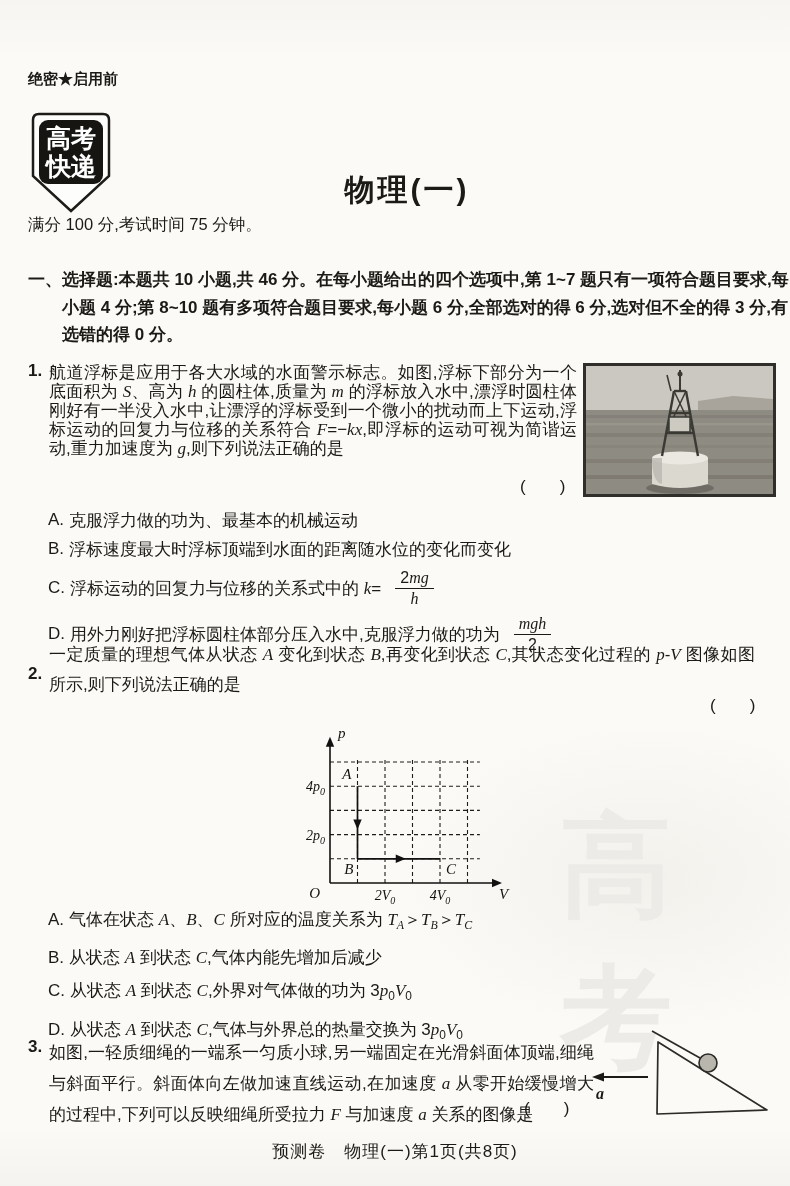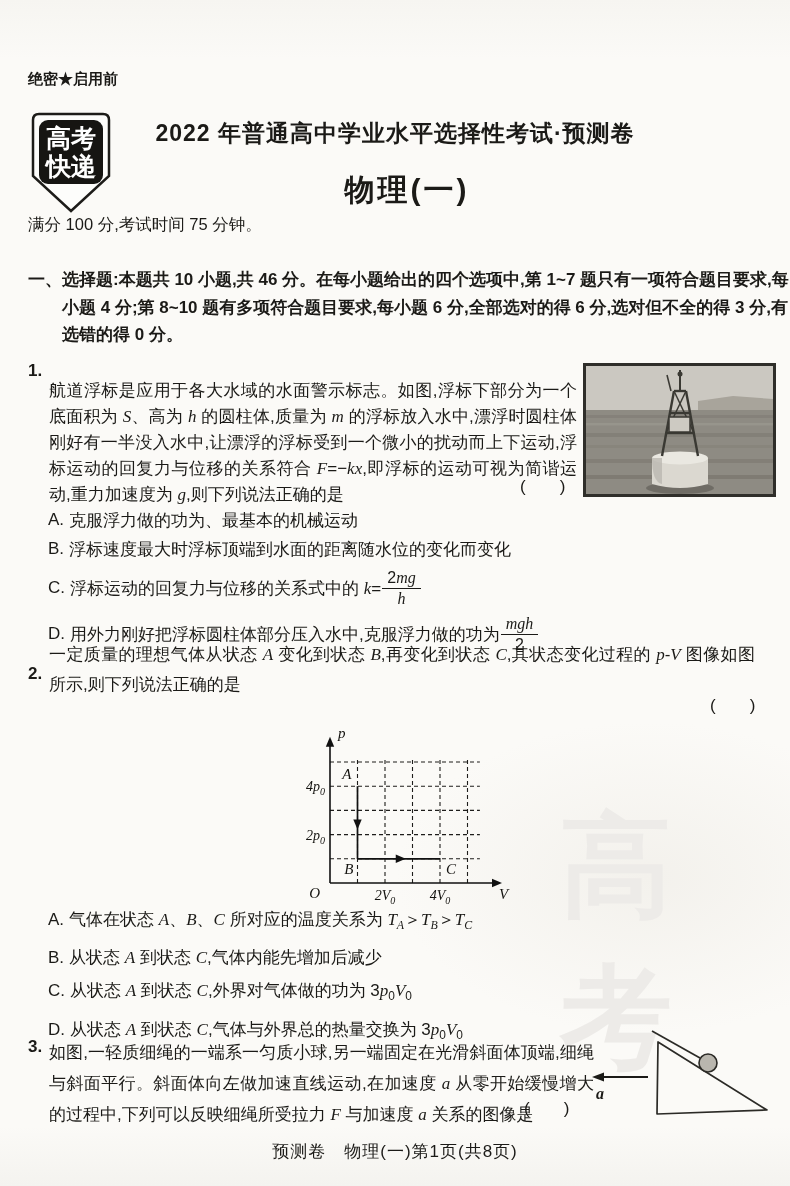--- a/index.html
+++ b/index.html
@@ -23,30 +23,30 @@
   .title{left:0;top:118px;width:100%;text-align:center;font-size:23px;font-weight:bold;margin:0;letter-spacing:1px;}
   .subtitle{left:0;top:158px;width:100%;text-align:center;font-size:30px;font-weight:bold;margin:12px;letter-spacing:3px;}
   .meta{left:28px;top:214px;font-size:16.5px;}
   .section-heading{
     left:28px;top:266px;width:742px;font-size:17px;font-weight:bold;line-height:27.5px;
     padding-left:34px;text-indent:-34px;
   }
   .qnum{font-size:17px;font-weight:bold;}
   .qtext{font-size:17px;}
   #q1-num{left:28px;top:361px;}
-  #q1-text{left:49px;top:378px;width:528px;line-height:26px;text-align:justify;}
+  #q1-text{left:49px;top:363px;width:528px;line-height:19px;text-align:justify;}
   #q1-bracket{left:520px;top:475px;font-size:17px;}
   .figure-buoy{left:583px;top:363px;}
   #q1-options{left:48px;top:508px;width:600px;}
   #q1-options .opt{display:flex;align-items:center;font-size:17px;min-height:24px;margin-bottom:5px;}
   #q1-options .opt.tall{height:44px;margin-bottom:2px;}
   .opt-label{font-weight:normal;margin-right:5px;white-space:nowrap;}
   [data-math] i, .frac i{font-family:"Liberation Serif",serif;font-style:italic;}
   [data-math] sub{font-size:0.7em;}
-  .frac{display:inline-block;vertical-align:middle;text-align:center;font-size:16px;margin-left:1px;line-height:1.1;}
+  .frac{display:inline-block;vertical-align:middle;text-align:center;font-size:16px;margin-left:14px;line-height:1.1;}
   .frac .num{display:block;border-bottom:1.5px solid #1b1a17;padding:0 5px 1px;}
   .frac .den{display:block;padding-top:1px;}
   #q2-num{left:28px;top:664px;}
   #q2-text{left:49px;top:640px;width:706px;line-height:30px;text-align:justify;}
   #q2-bracket{left:710px;top:694px;font-size:17px;}
   .figure-chart{left:286px;top:722px;z-index:1;}
   #q2-options{left:48px;top:909px;}
   #q2-options .opt{font-size:17px;line-height:22px;margin-bottom:11px;display:flex;align-items:baseline;}
   #q3-num{left:28px;top:1037px;}
   #q3-text{left:49px;top:1037px;width:545px;line-height:31px;text-align:justify;}
@@ -65,21 +65,20 @@
 
   <div class="abs classification">绝密★启用前</div>
 
   <svg class="abs badge" width="86" height="106" viewBox="0 0 86 106">
     <path d="M11,4 L75,4 Q81,4 81,10 L81,66 L43,101 L5,66 L5,10 Q5,4 11,4 Z" fill="#fdfdfb" stroke="#1d1c19" stroke-width="2.5"></path>
     <rect x="11" y="10" width="64" height="64" rx="9" fill="#161512"></rect>
     <text x="43" y="37" text-anchor="middle" font-size="25" font-weight="bold" fill="#ffffff" font-family="Liberation Sans, sans-serif">高考</text>
     <text x="43" y="65" text-anchor="middle" font-size="25" font-weight="bold" fill="#ffffff" font-family="Liberation Sans, sans-serif">快递</text>
   </svg>
 
-  <h1 class="abs title">2022 年普通高中学业水平选择性考试·预测卷</h1>
   <h2 class="abs subtitle">物理(一)</h2>
   <div class="abs meta">满分 100 分,考试时间 75 分钟。</div>
 
   <div class="abs section-heading" data-math="">一、选择题:本题共 10 小题,共 46 分。在每小题给出的四个选项中,第 1~7 题只有一项符合题目要求,每小题 4 分;第 8~10 题有多项符合题目要求,每小题 6 分,全部选对的得 6 分,选对但不全的得 3 分,有选错的得 0 分。</div>
 
   <div class="abs qnum" id="q1-num">1.</div>
   <div class="abs qtext" id="q1-text" data-math="">航道浮标是应用于各大水域的水面警示标志。如图,浮标下部分为一个底面积为 <i>S</i>、高为 <i>h</i> 的圆柱体,质量为 <i>m</i> 的浮标放入水中,漂浮时圆柱体刚好有一半没入水中,让漂浮的浮标受到一个微小的扰动而上下运动,浮标运动的回复力与位移的关系符合 <i>F</i>=−<i>kx</i>,即浮标的运动可视为简谐运动,重力加速度为 <i>g</i>,则下列说法正确的是</div>
   <div class="abs" id="q1-bracket">(　　)</div>
 
   <svg class="abs figure-buoy" width="193" height="134" viewBox="0 0 193 134">

